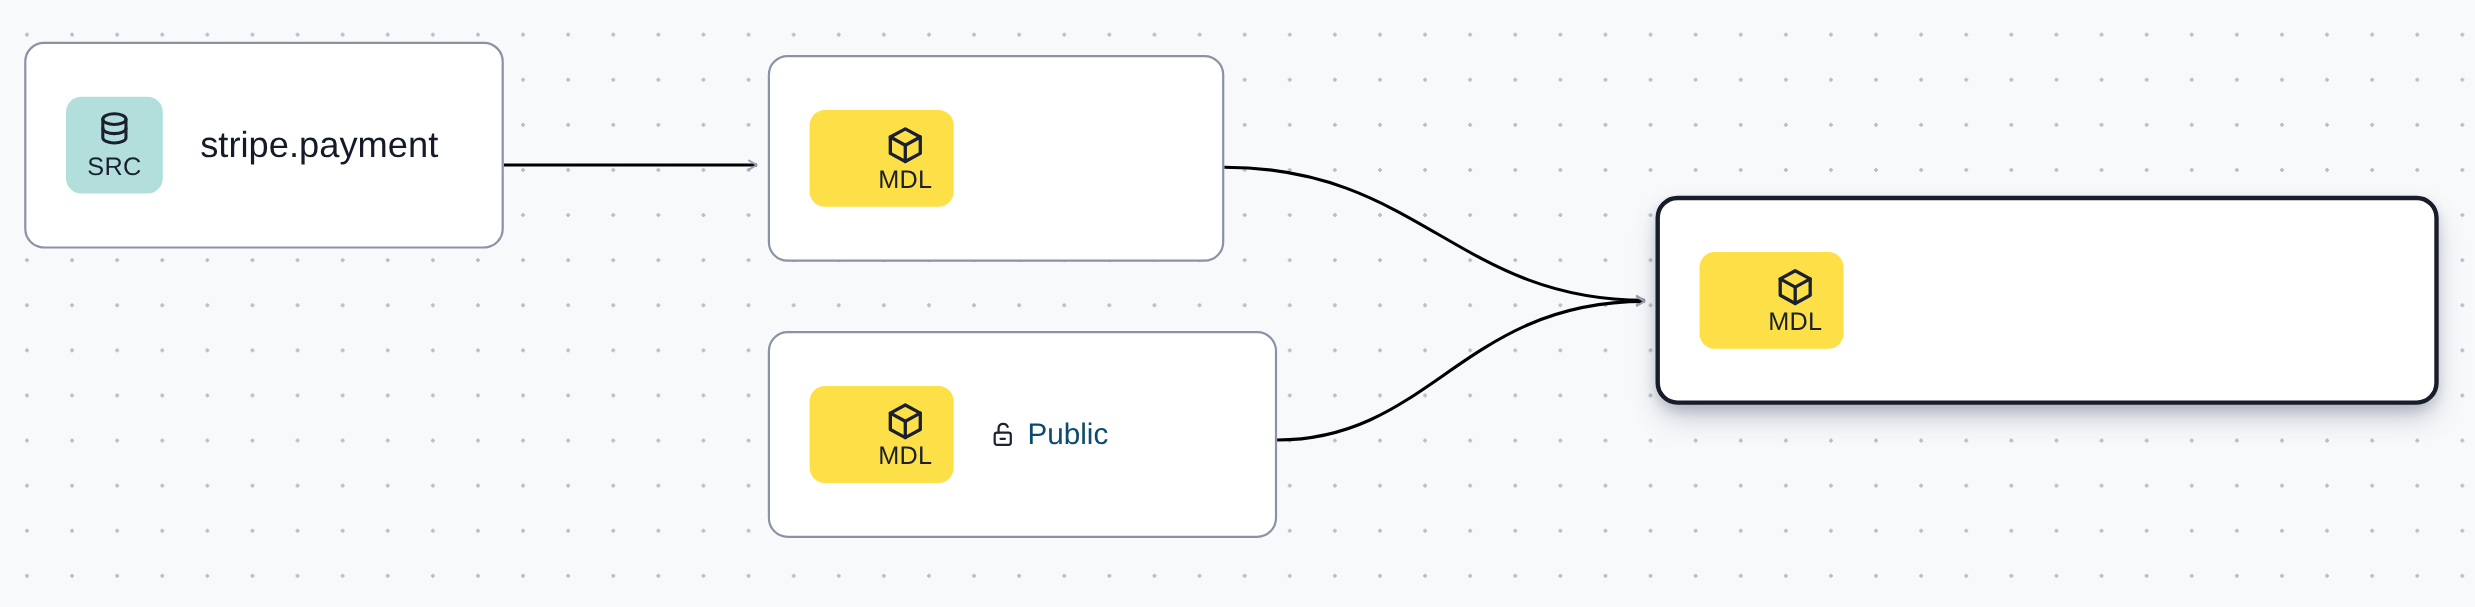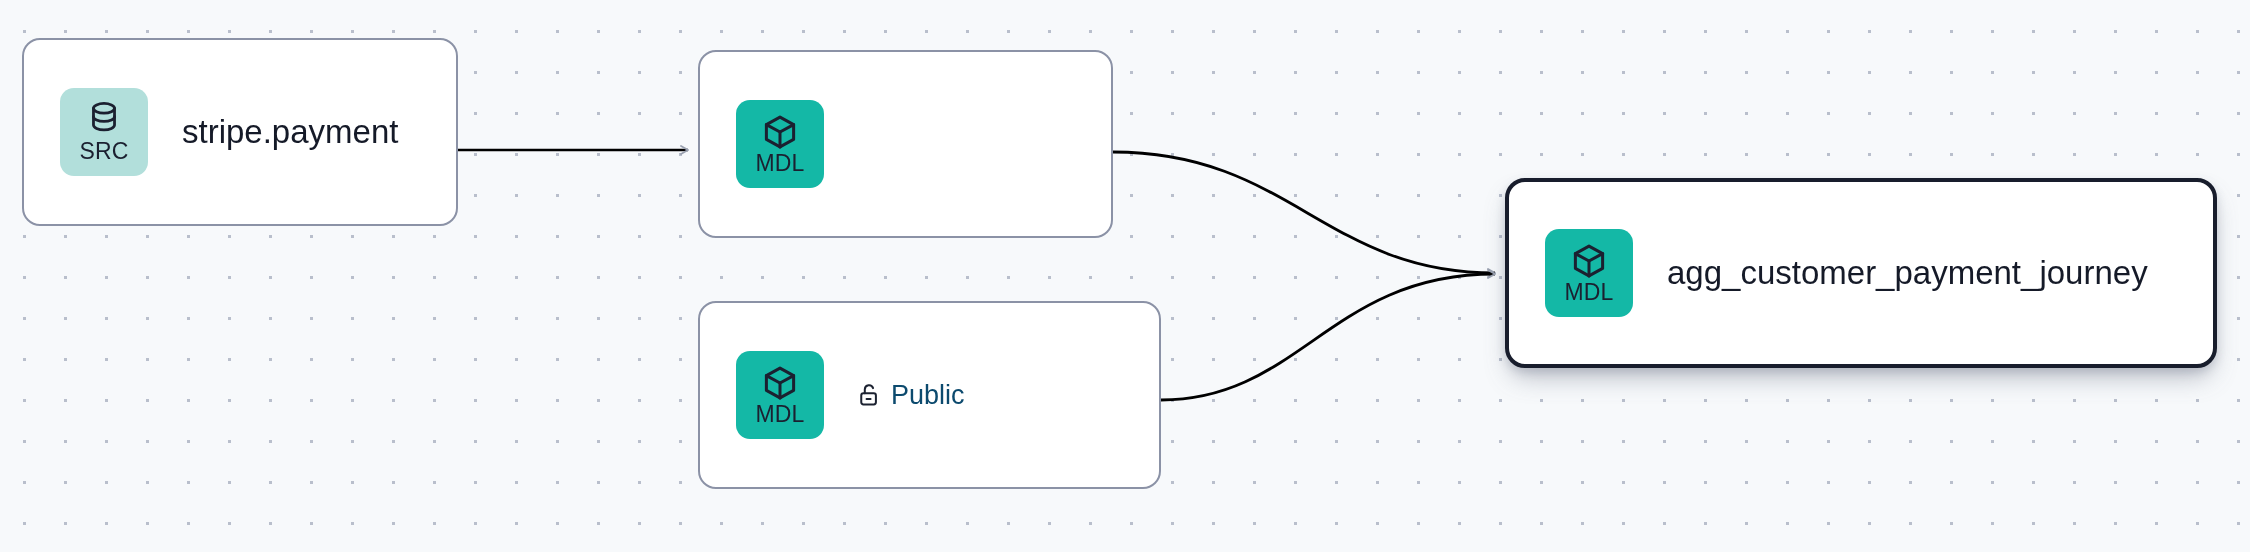--- a/index.html
+++ b/index.html
@@ -51,21 +51,21 @@
     width: 88px;
     height: 88px;
     border-radius: 14px;
     display: flex;
     flex-direction: column;
     align-items: center;
     justify-content: center;
     gap: 1px;
   }
   .badge.src { background: #b2dfdb; }
-  .badge.mdl { background: #14b8a6; }
+  .badge.mdl { background: #fde047; padding-left: 43px; }
 
   .badge svg { display: block; }
 
   .badge-label {
     font-size: 23px;
     line-height: 23px;
     color: #1b2030;
     letter-spacing: 0.2px;
     font-family: "Liberation Sans", "DejaVu Sans", sans-serif;
   }
@@ -161,18 +161,15 @@
 
   <div class="node selected" style="left:1505px; top:178px; width:712px; height:190px;">
     <div class="badge mdl">
       <svg width="38" height="38" viewBox="0 0 24 24" fill="none" stroke="#1b2030" stroke-width="1.9" stroke-linecap="round" stroke-linejoin="round">
         <path d="M12 2.6 L20.6 7.3 V16.7 L12 21.4 L3.4 16.7 V7.3 Z"></path>
         <path d="M3.4 7.3 L12 12 L20.6 7.3"></path>
         <path d="M12 12 V21.4"></path>
       </svg>
       <span class="badge-label">MDL</span>
     </div>
-    <div class="node-text">
-      <div class="node-title">agg_customer_payment_journey</div>
-    </div>
   </div>
 
 </div>
 
 </body></html>

